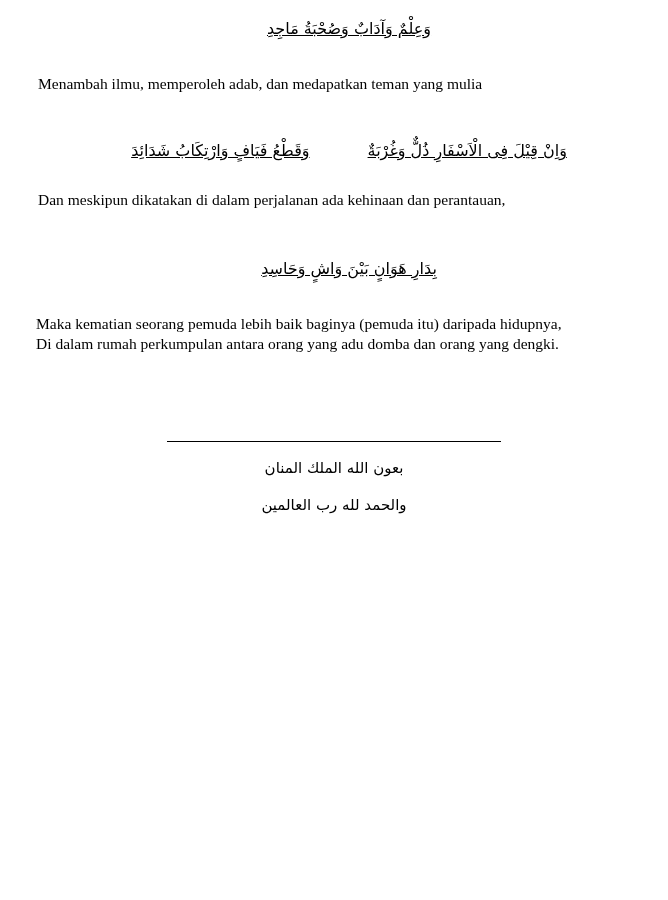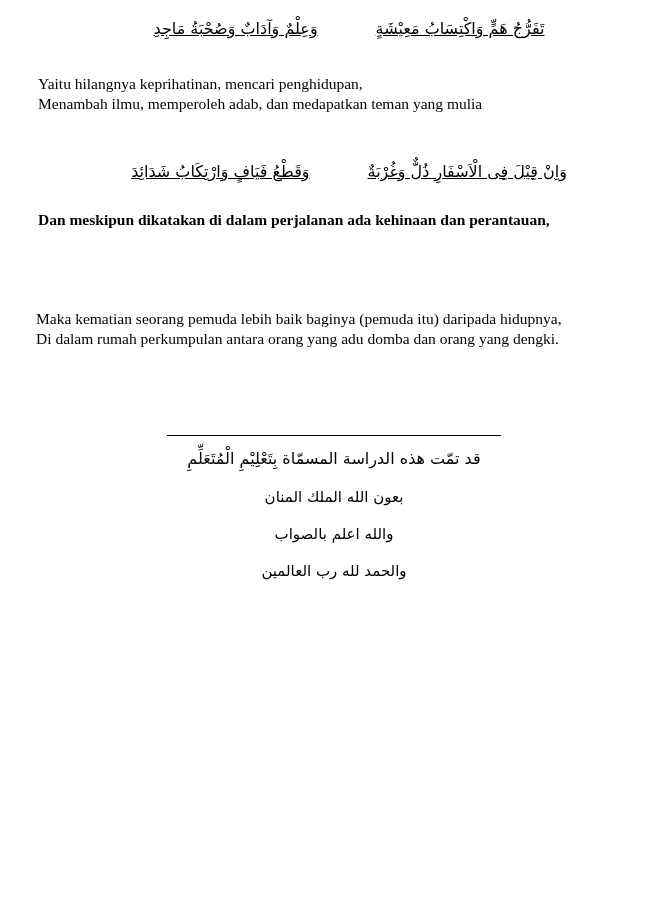--- a/index.html
+++ b/index.html
@@ -33,21 +33,21 @@
   }
   .couplet-1 { padding-top: 16px; }
   .couplet-2 { margin-top: 44px; }
   .couplet-3 { margin-top: 46px; }
   .translation {
     margin: 30px 40px 0 38px;
     font-size: 15.5px;
     line-height: 1.32;
   }
   .translation-1 { margin-top: 32px; }
-  .translation-2 { margin-top: 26px; font-weight: bold; }
+  .translation-2 { margin-top: 26px; }
   .translation-3 { margin-top: 32px; margin-left: 36px; }
   .divider {
     width: 334px;
     height: 1px;
     background: #000000;
     margin: 86px auto 0 auto;
   }
   .closing {
     margin-top: 10px;
     text-align: center;
@@ -64,45 +64,42 @@
     font-size: 16px;
     margin-top: 12px;
   }
 </style>
 </head>
 <body>
 
 <div class="page">
 
   <div class="couplet couplet-1">
-    <span class="hemistich" dir="rtl">تَفَرُّجُ هَمٍّ وَاكْتِسَابُ مَعِيْشَةٍ</span>
     <span class="hemistich" dir="rtl">وَعِلْمٌ وَآدَابٌ وَصُحْبَةُ مَاجِدِ</span>
   </div>
   <div class="translation translation-1">
-    <div>Yaitu hilangnya keprihatinan, mencari penghidupan,</div>
     <div>Menambah ilmu, memperoleh adab, dan medapatkan teman yang mulia</div>
   </div>
 
   <div class="couplet couplet-2">
     <span class="hemistich" dir="rtl">وَاِنْ قِيْلَ فِى الْاَسْفَارِ ذُلٌّ وَغُرْبَةٌ</span>
     <span class="hemistich" dir="rtl">وَقَطْعُ فَيَافٍ وَارْتِكَابُ شَدَائِدَ</span>
   </div>
   <div class="translation translation-2">
     <div>Dan meskipun dikatakan di dalam perjalanan ada kehinaan dan perantauan,</div>
   </div>
 
   <div class="couplet couplet-3">
+    <span class="hemistich" dir="rtl">بِدَارِ هَوَانٍ بَيْنَ وَاشٍ وَحَاسِدِ</span>
   </div>
   <div class="translation translation-3">
     <div>Maka kematian seorang pemuda lebih baik baginya (pemuda itu) daripada hidupnya,</div>
     <div>Di dalam rumah perkumpulan antara orang yang adu domba dan orang yang dengki.</div>
   </div>
 
   <div class="divider"></div>
 
   <div class="closing">
-    <div class="closing-line closing-line-0" dir="rtl">قد تمّت هذه الدراسة المسمّاة بِتَعْلِيْمِ الْمُتَعَلِّمِ</div>
     <div class="closing-line" dir="rtl">بعون الله الملك المنان</div>
-    <div class="closing-line" dir="rtl">والله اعلم بالصواب</div>
     <div class="closing-line" dir="rtl">والحمد لله رب العالمين</div>
   </div>
 
 </div>
 
 </body></html>

